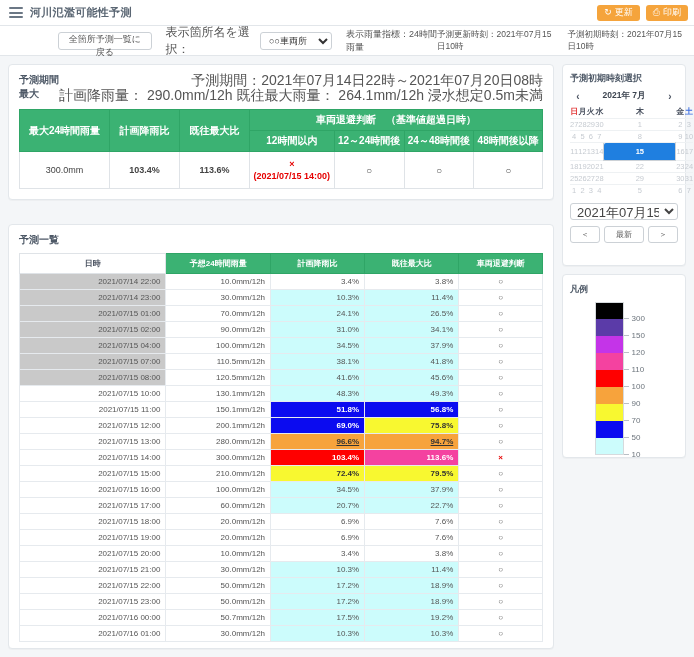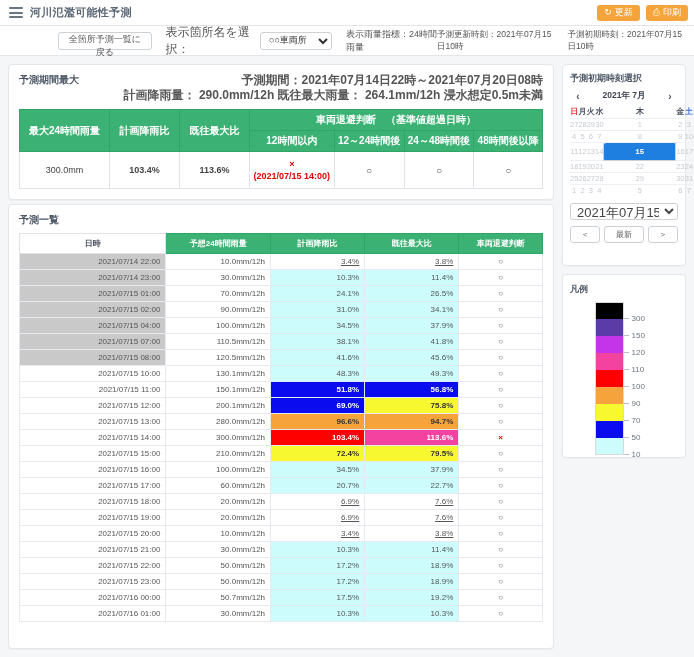--- a/index.html
+++ b/index.html
@@ -57,45 +57,45 @@
   }
   .btn-plain {
     background:#fff; border:1px solid #ccd1d6; border-radius:3px;
     font-size: 9px; height: 18px; padding: 0 8px; color:#555;
     cursor:pointer; font-family: "Liberation Sans", sans-serif; margin-left: 48px;
   }
   .subbar-label { margin-left: 14px; color:#555; font-size: 12px;}
   .sel {
     margin-left: 4px; height: 18px; border:1px solid #ccd1d6; border-radius:3px;
     background:#fff; font-size: 9px; padding: 0 4px; color:#333;
-    font-family: Liberation Mono, monospace;
+    font-family: Liberation Sans, sans-serif;
     min-width: 72px;
   }
   .metric { margin-left: 14px; color:#555; }
   .times { margin-left:auto; display:flex; gap: 14px; color:#555; font-size: 8.5px;}
 
   
   .body {
     flex: 1; display: flex; gap: 8px; padding: 8px; overflow: hidden;
   }
-  .left { flex: 1; display: flex; flex-direction: column; gap: 4px; min-width: 0;}
+  .left { flex: 1; display: flex; flex-direction: column; gap: 24px; min-width: 0;}
   .right { width: 124px; display:flex; flex-direction:column; gap: 8px;}
 
   .card {
     background:#fff; border:1px solid #e3e7eb; border-radius: 4px;
     box-shadow: 0 1px 1px rgba(0,0,0,.03);
   }
   .card-title { font-size: 10px; color:#4e5967; padding: 8px 10px 2px 10px; font-weight: bold;}
 
   
   .maxpanel { padding-bottom: 10px; }
   .maxhead { display:flex; align-items:flex-start; padding: 0 10px;}
   .maxhead .ttl { font-size: 10px; color:#4e5967; font-weight:bold; padding-top:8px;}
   .maxhead .meta { margin-left:auto; text-align:right; padding-top: 8px;}
-  .meta-line { font-size: 12px; color:#555; line-height: 15px; white-space: nowrap; font-weight: bold;}
+  .meta-line { font-size: 14px; color:#555; line-height: 15px; white-space: nowrap;}
 
   table.grid { border-collapse: collapse; width: calc(100% - 20px); margin: 6px 10px 0 10px; }
   table.grid th {
     background: #3bb273; color: #fff; font-size: 10px; font-weight: bold;
     border: 1px solid #2fa566; padding: 3px 2px; text-align:center;
   }
   table.grid td {
     border: 1px solid #dfe3e7; font-size: 9px; text-align:center;
     padding: 6px 2px; color:#444; background:#fff;
   }
@@ -117,25 +117,25 @@
     border:1px solid #e6eaee; font-size: 8px; padding: 2px 5px; color:#555;
     height: 16px;
   }
   td.c-dt { text-align:right; }
   td.c-dt.gray { background:#c9c9c9; color:#555; }
   td.c-num { text-align:right; }
   td.c-jud { text-align:center; font-size: 9px; }
   .x-mark { color:#e60000; font-weight:bold; }
 
   
-  .lc-none  { background:#ffffff;text-decoration:underline; }
+  .lc-none  { background:#ffffff; }
   .lc-10    { background:#ccfcfc; }
   .lc-50    { background:#0b0bf0; color:#fff !important; font-weight:bold;}
   .lc-70    { background:#f8f830; color:#333 !important; font-weight:bold;}
-  .lc-90    { background:#f7a33c; color:#333 !important; font-weight:bold;}
+  .lc-90    { background:#f7a33c; color:#333 !important; font-weight:bold;text-decoration:underline;}
   .lc-100   { background:#ff0000; color:#fff !important; font-weight:bold;}
   .lc-110   { background:#f442a0; color:#fff !important; font-weight:bold;}
 
   
   .calcard { padding: 7px 7px 22px 7px; }
   .cal-title { font-size: 9px; color:#4e5967; font-weight:bold; margin-bottom:5px;}
   .cal-nav { display:flex; align-items:center; justify-content:space-between; padding: 0 2px 3px 2px;}
   .cal-nav .arr { font-size: 10px; color:#4a5260; cursor:pointer; width:12px; text-align:center; font-weight:bold;}
   .cal-nav .mon { font-size: 8.5px; color:#3c4450; font-weight:bold;}
   table.cal { border-collapse: collapse; width: 100%;}

